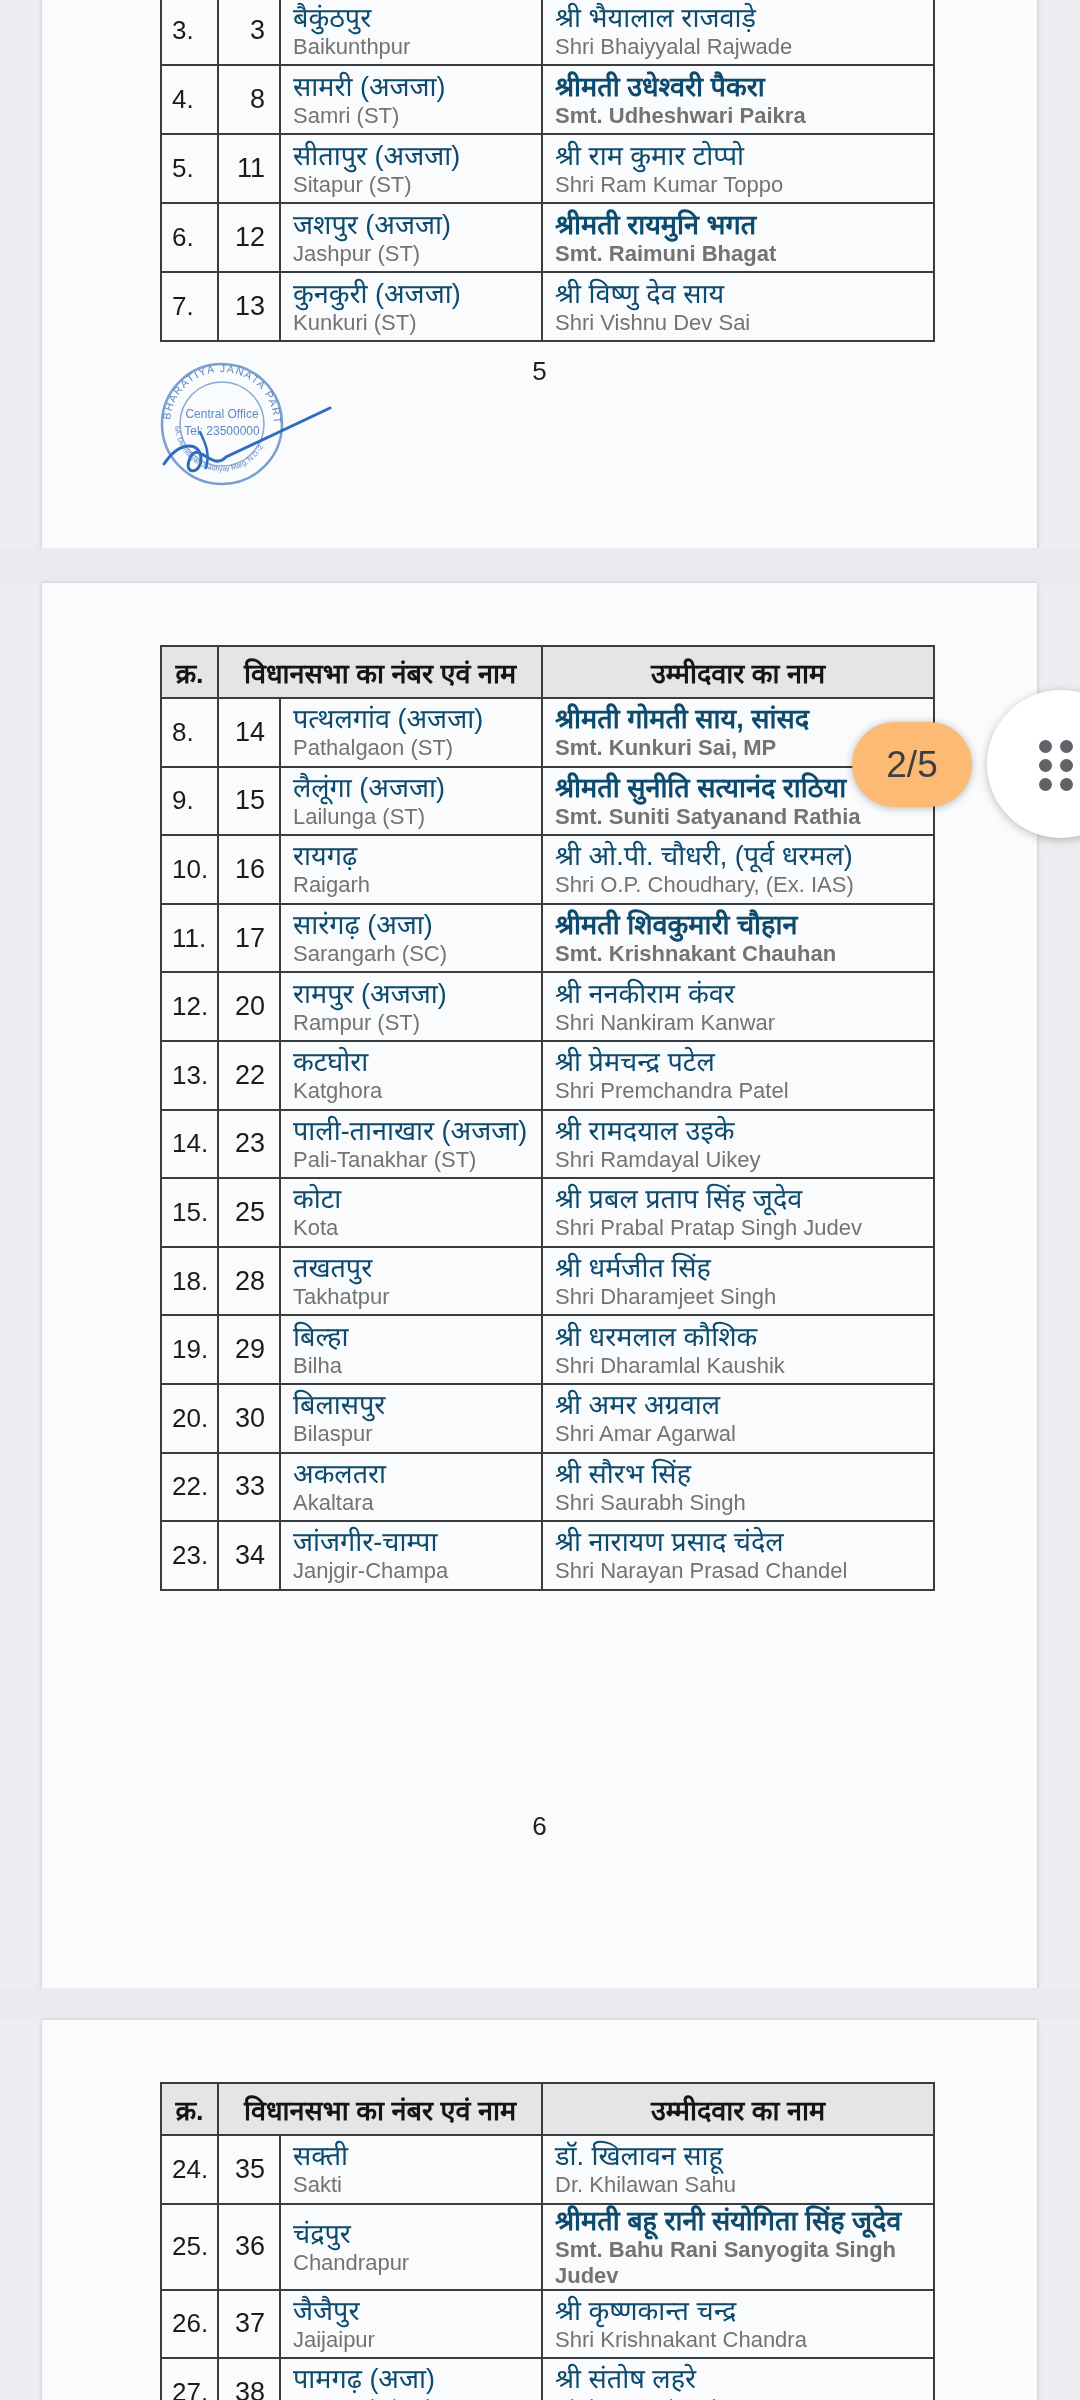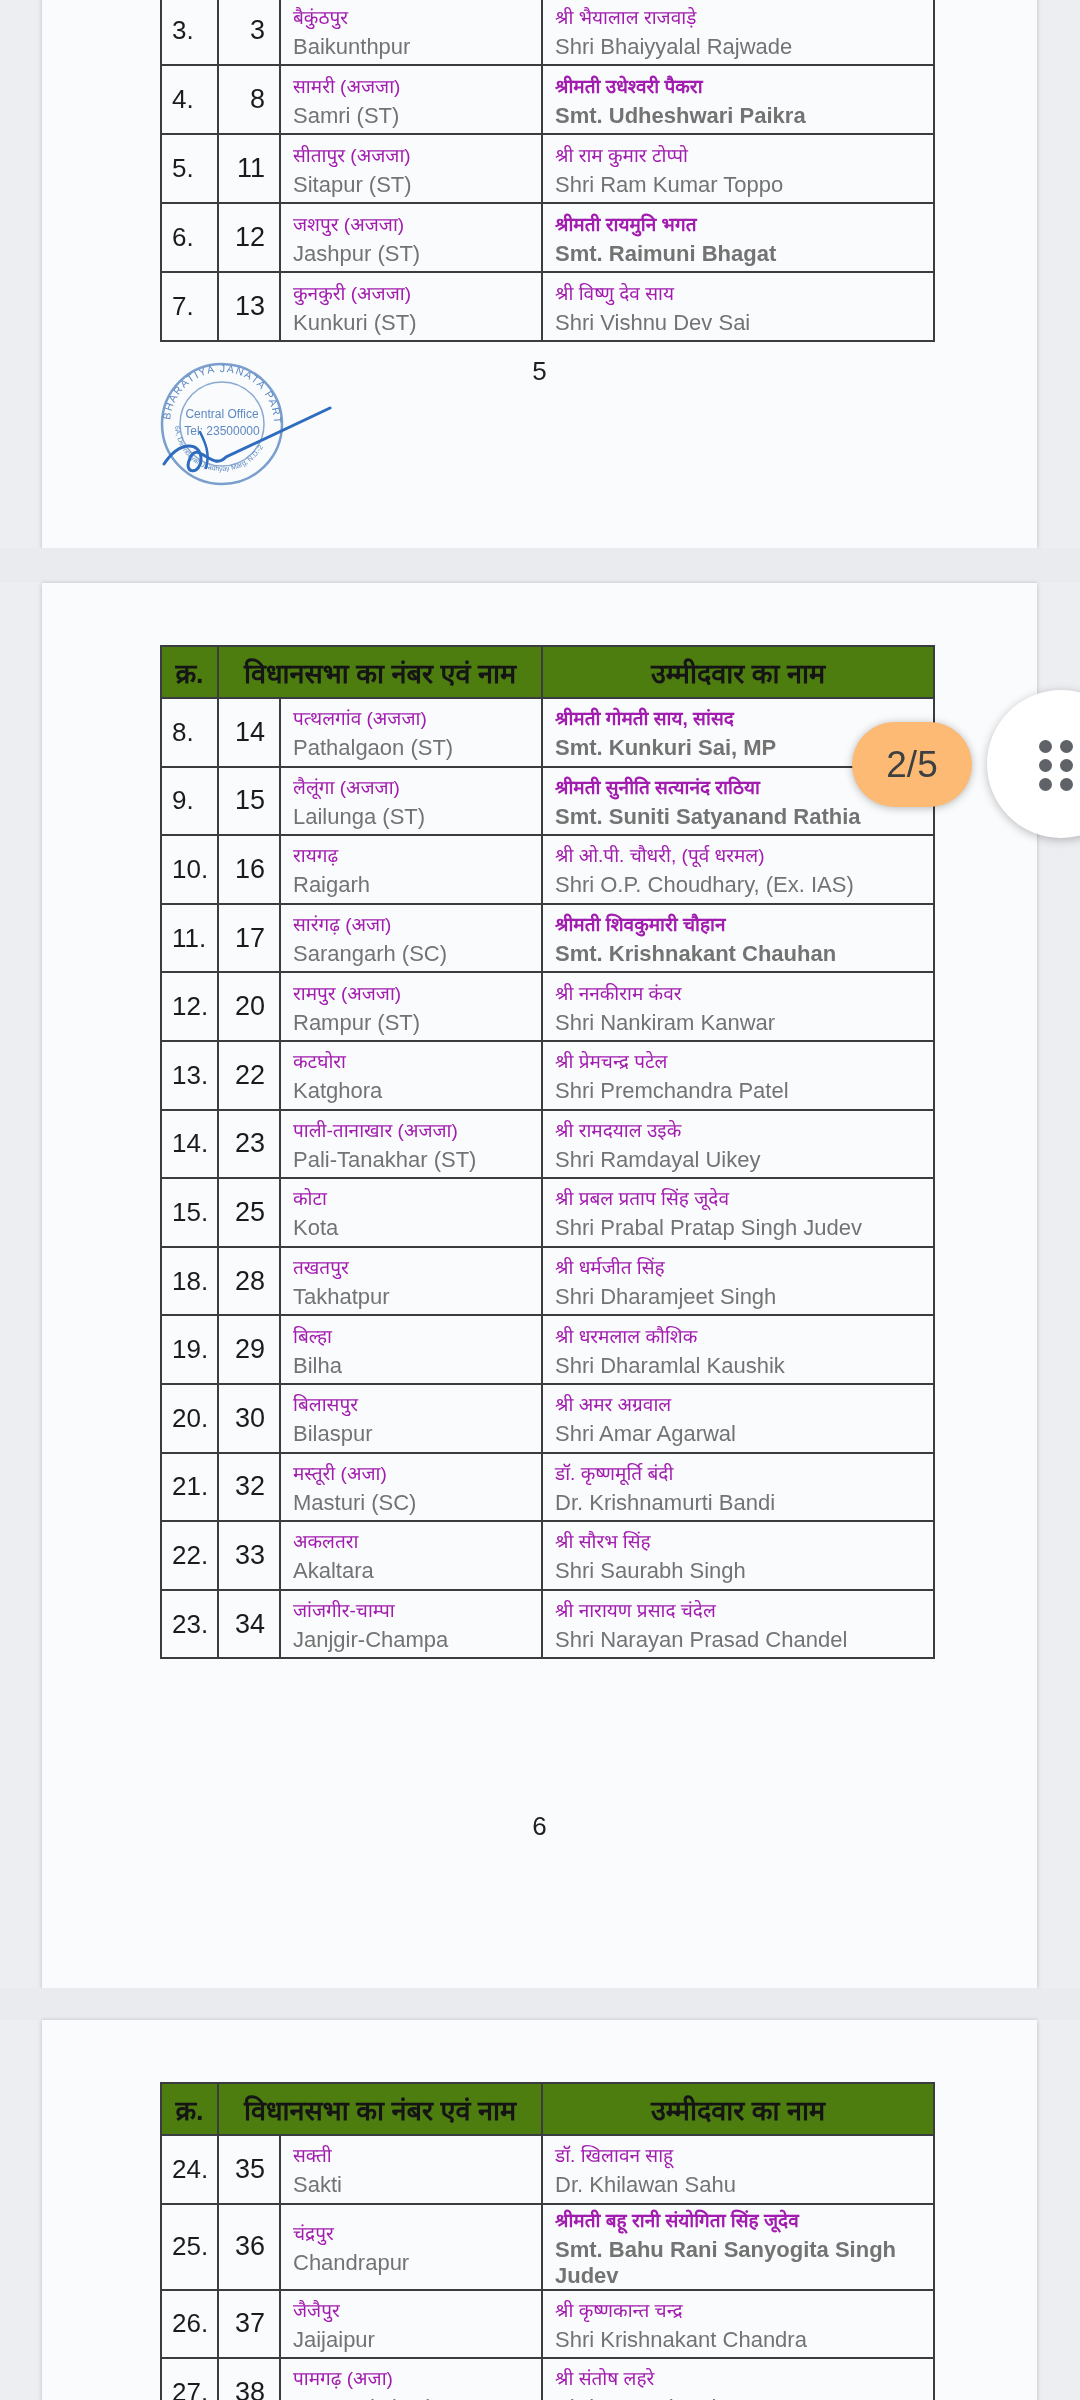--- a/index.html
+++ b/index.html
@@ -13,27 +13,27 @@
   .gap-band{position:absolute;left:0;width:1080px;background:#e9ebee;}
   #gap1{top:548px;height:35px;}
   #gap2{top:1988px;height:32px;}
 
   table.doc-table{position:absolute;left:118px;border-collapse:collapse;table-layout:fixed;
     width:773px;background:transparent;}
   #table1{top:1px;}
   #table2{top:62px;}
   #table3{top:62px;}
   .doc-table td,.doc-table th{border:2px solid #3a3d40;padding:0;vertical-align:middle;overflow:hidden;}
-  .doc-table th{height:50px;background:#4d7c0f;font-weight:bold;font-size:27px;color:#151515;}
+  .doc-table th{height:50px;background:#e5e5e5;font-weight:bold;font-size:27px;color:#151515;}
   .doc-table tbody tr{height:68.6px;}
   #table1 tbody tr{height:69px;}
   td.sl{font-size:26px;padding-left:10px;text-align:left;}
   td.no{font-size:27px;text-align:right;padding-right:14px;}
   td.cons,td.cand{padding-left:12px;}
-  .hi{font-size:19px;line-height:32px;color:#a21caf;}
+  .hi{font-size:27px;line-height:32px;color:#0c4a6e;}
   .en{font-size:22px;line-height:26px;color:#737373;}
   tr[data-emphasis="bold"] td.cand .hi,
   tr[data-emphasis="bold"] td.cand .en{font-weight:bold;}
   .col-sl{width:57px;}.col-no{width:62px;}.col-cons{width:262px;}.col-cand{width:392px;}
 
   .page-number{position:absolute;left:0;width:100%;text-align:center;
     font-size:26px;color:#202020;}
   #pageno5{top:362px;}
   #pageno6{top:1228px;}
 
@@ -308,32 +308,20 @@
             <td class="cons">
               <div class="hi">बिलासपुर</div>
               <div class="en">Bilaspur</div>
             </td>
             <td class="cand">
               <div class="hi">श्री अमर अग्रवाल</div>
               <div class="en">Shri Amar Agarwal</div>
             </td>
           </tr>
 
-          <tr data-emphasis="normal">
-            <td class="sl">21.</td>
-            <td class="no">32</td>
-            <td class="cons">
-              <div class="hi">मस्तूरी  (अजा)</div>
-              <div class="en">Masturi (SC)</div>
-            </td>
-            <td class="cand">
-              <div class="hi">डॉ. कृष्णमूर्ति बंदी</div>
-              <div class="en">Dr. Krishnamurti Bandi</div>
-            </td>
-          </tr>
 
           <tr data-emphasis="normal">
             <td class="sl">22.</td>
             <td class="no">33</td>
             <td class="cons">
               <div class="hi">अकलतरा</div>
               <div class="en">Akaltara</div>
             </td>
             <td class="cand">
               <div class="hi">श्री सौरभ सिंह</div>

